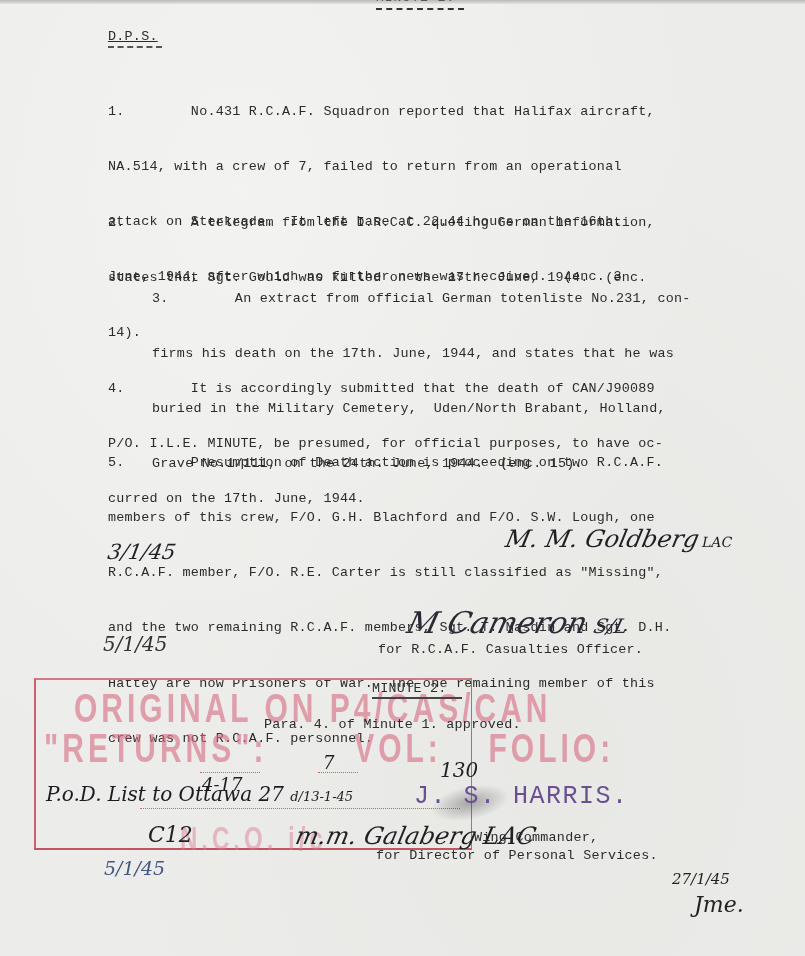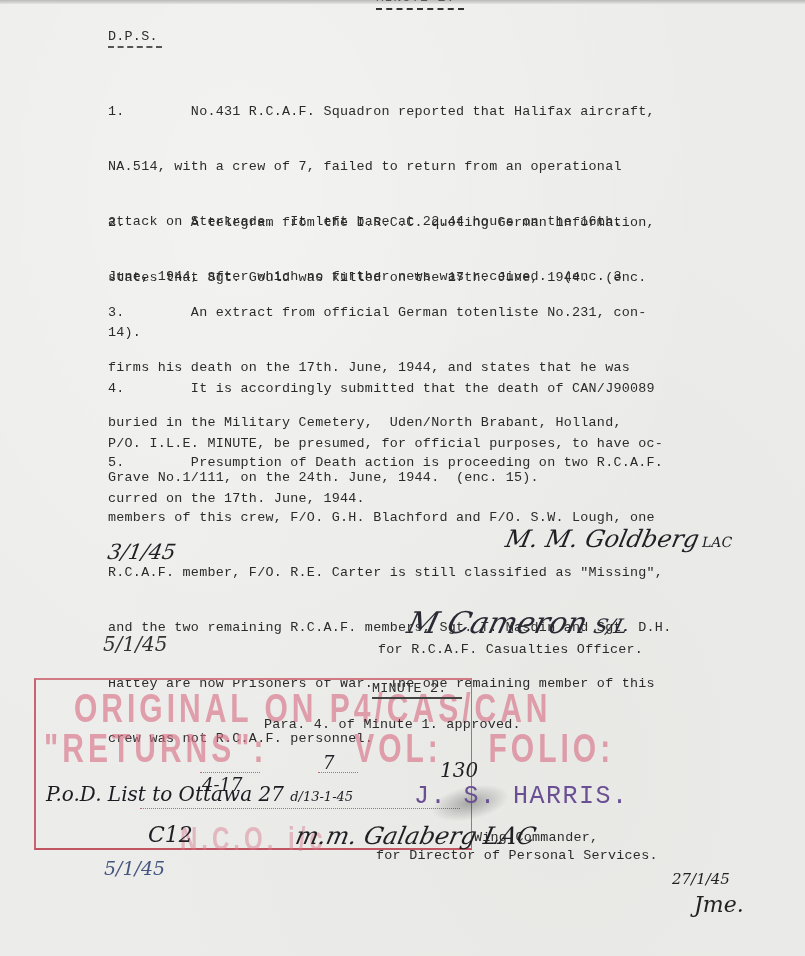--- a/index.html
+++ b/index.html
@@ -32,21 +32,21 @@
     }
     .minute1-title {
       position: absolute; left: 376px; top: -10px; font-size: 13px;
       color: #555; letter-spacing: 1px;
       font-family: "Liberation Mono", monospace;
     }
     .minute1-underline {
       position: absolute; left: 376px; top: 8px; width: 88px; height: 0;
       border-top: 2px dashed #333;
     }
-    .dps { left: 108px; top: 28px; }
+    .dps { left: 108px; top: 28px; text-decoration: underline; }
     .dps-underline {
       position: absolute; left: 108px; top: 46px; width: 54px;
       border-top: 2px dashed #555;
     }
     .para { position: absolute; left: 108px; width: 640px; }
     .para .line { display: block; }
     .hand {
       position: absolute;
       font-family: "DejaVu Serif", serif;
       font-style: italic;
@@ -128,21 +128,21 @@
     <span class="line">attack on Sterkrade.  It left base at 22.44 hours on the 16th.</span>
     <span class="line">June, 1944, after which no further news was received.  (enc. 3</span>
   </div>
 
   <div class="tw para" style="top:177px;">
     <span class="line">2.        A telegram from the I.R.C.C. quoting German information,</span>
     <span class="line">states that Sgt. Gould was killed on the 17th. June, 1944.  (enc.</span>
     <span class="line">14).</span>
   </div>
 
-  <div class="tw para" style="top:267px;">
+  <div class="tw para" style="top:253px;margin-left:44px;">
     <span class="line">3.        An extract from official German totenliste No.231, con-</span>
     <span class="line">firms his death on the 17th. June, 1944, and states that he was</span>
     <span class="line">buried in the Military Cemetery,  Uden/North Brabant, Holland,</span>
     <span class="line">Grave No.1/111, on the 24th. June, 1944.  (enc. 15).</span>
   </div>
 
   <div class="tw para" style="top:343px;">
     <span class="line">4.        It is accordingly submitted that the death of CAN/J90089</span>
     <span class="line">P/O. I.L.E. MINUTE, be presumed, for official purposes, to have oc-</span>
     <span class="line">curred on the 17th. June, 1944.</span>

